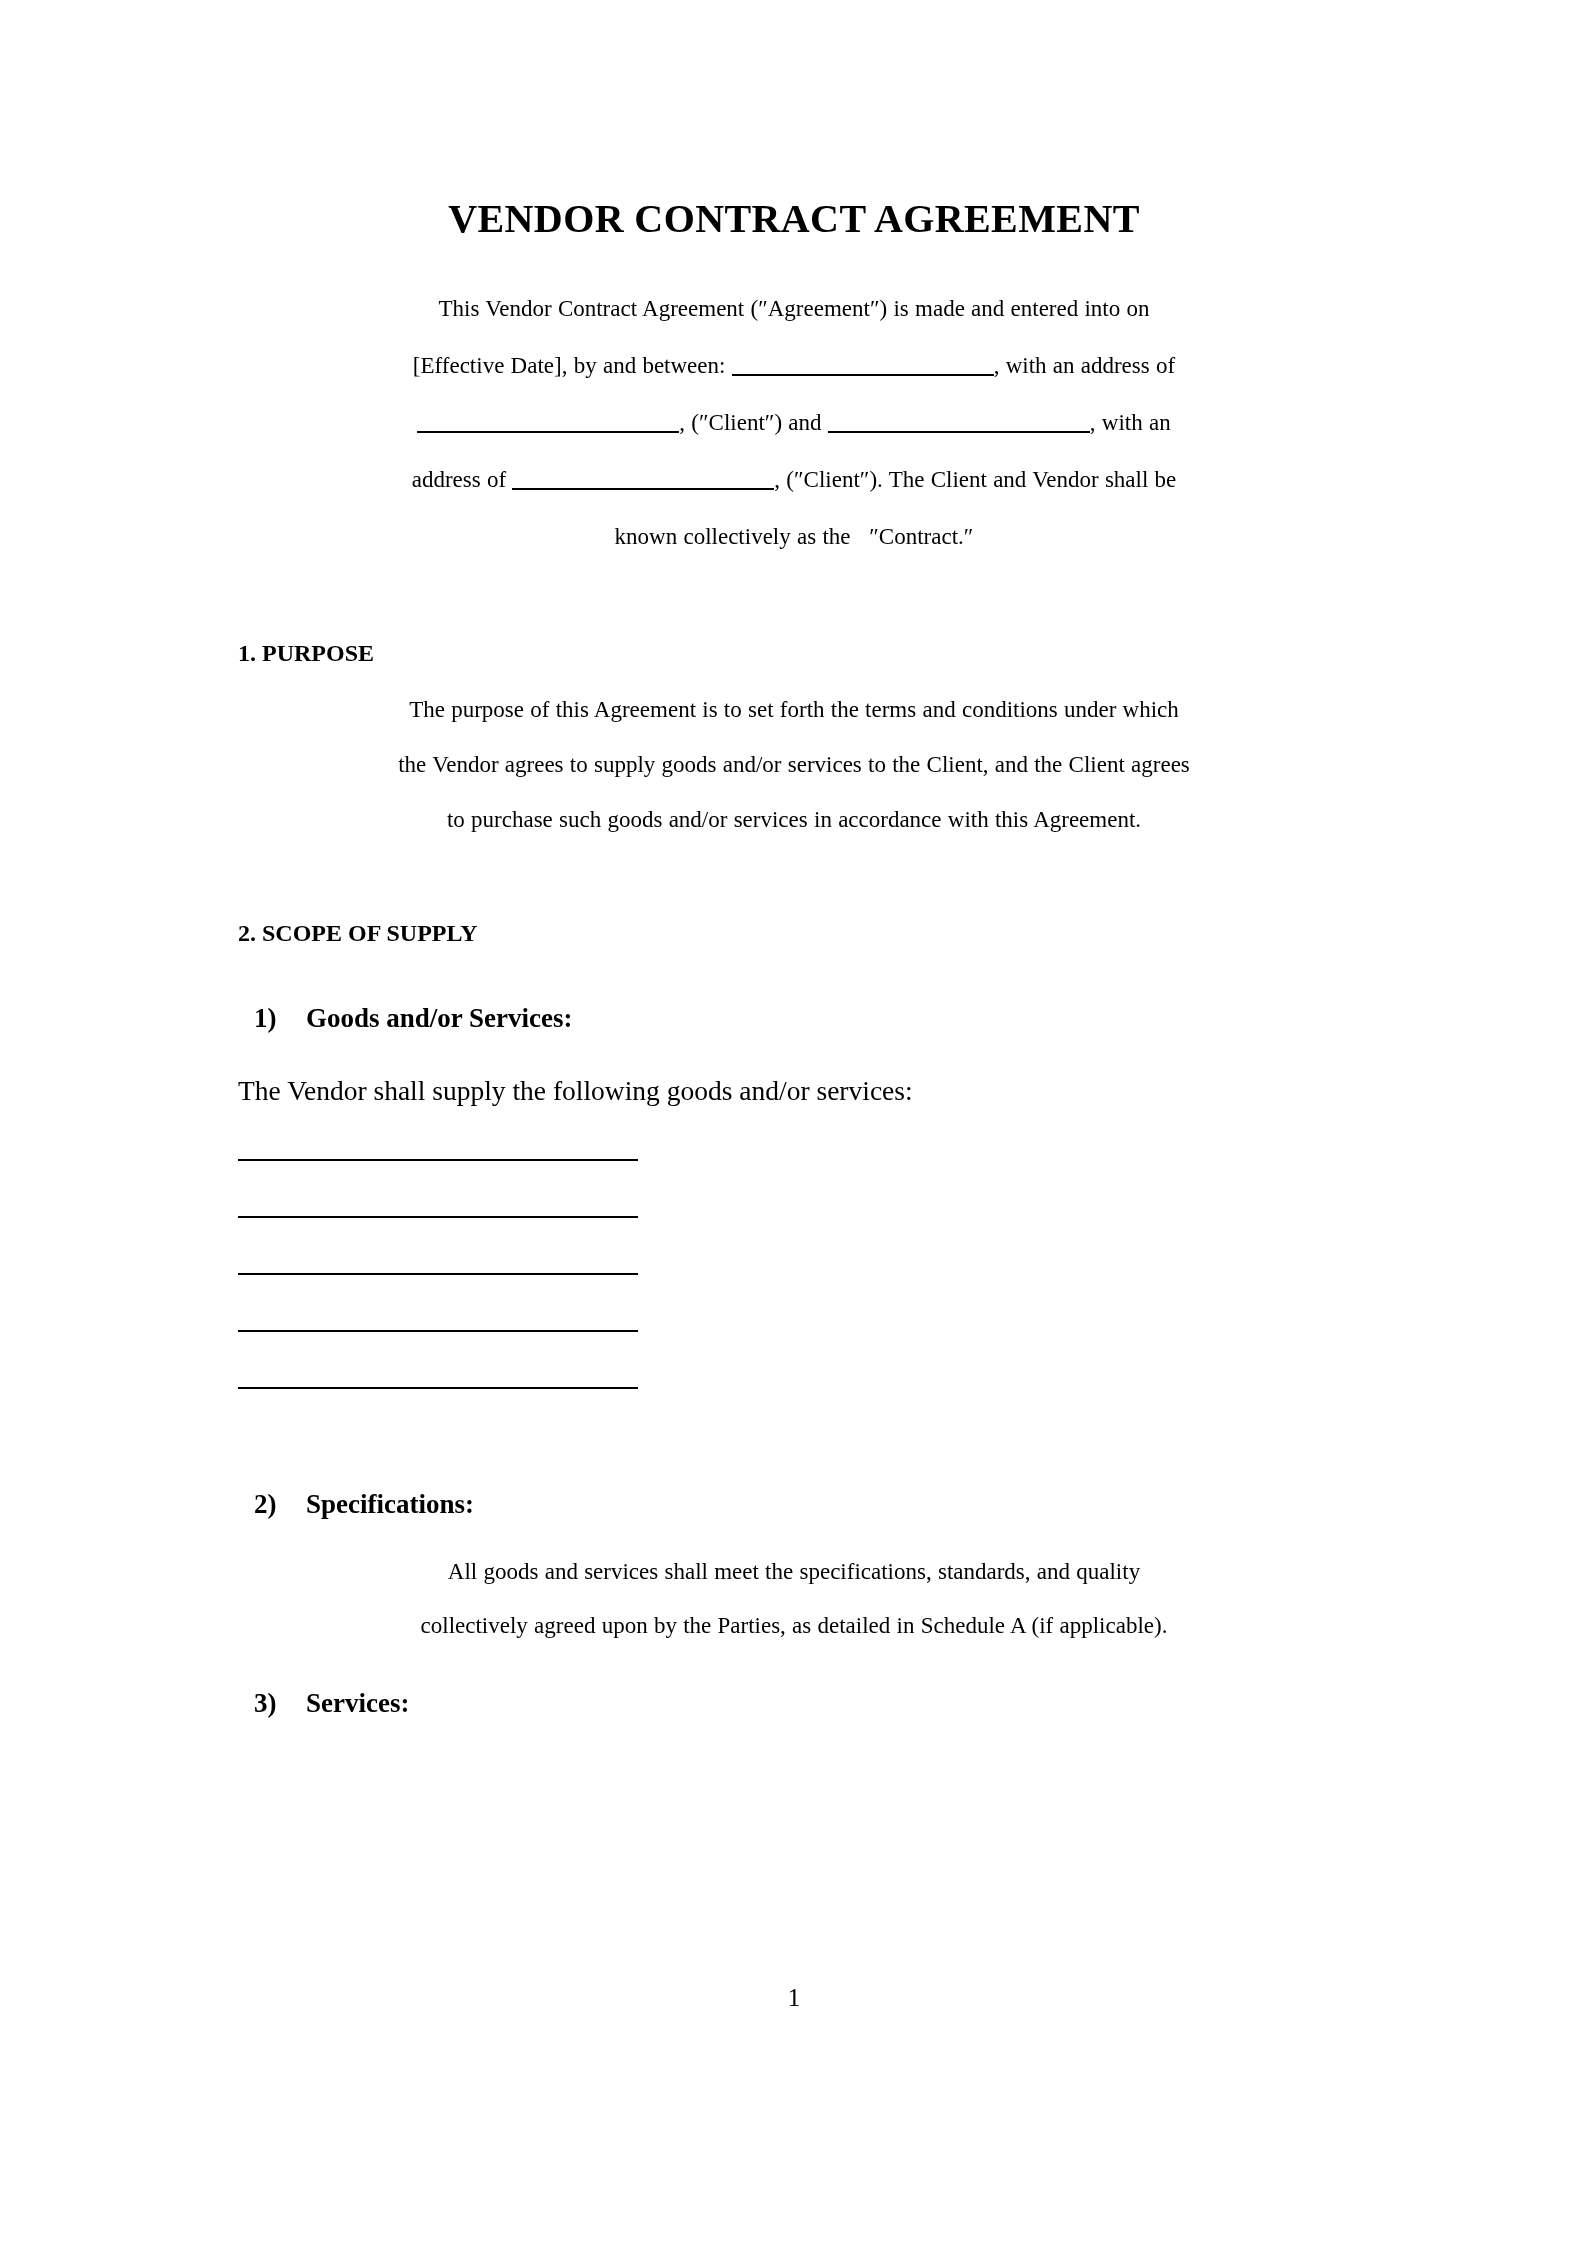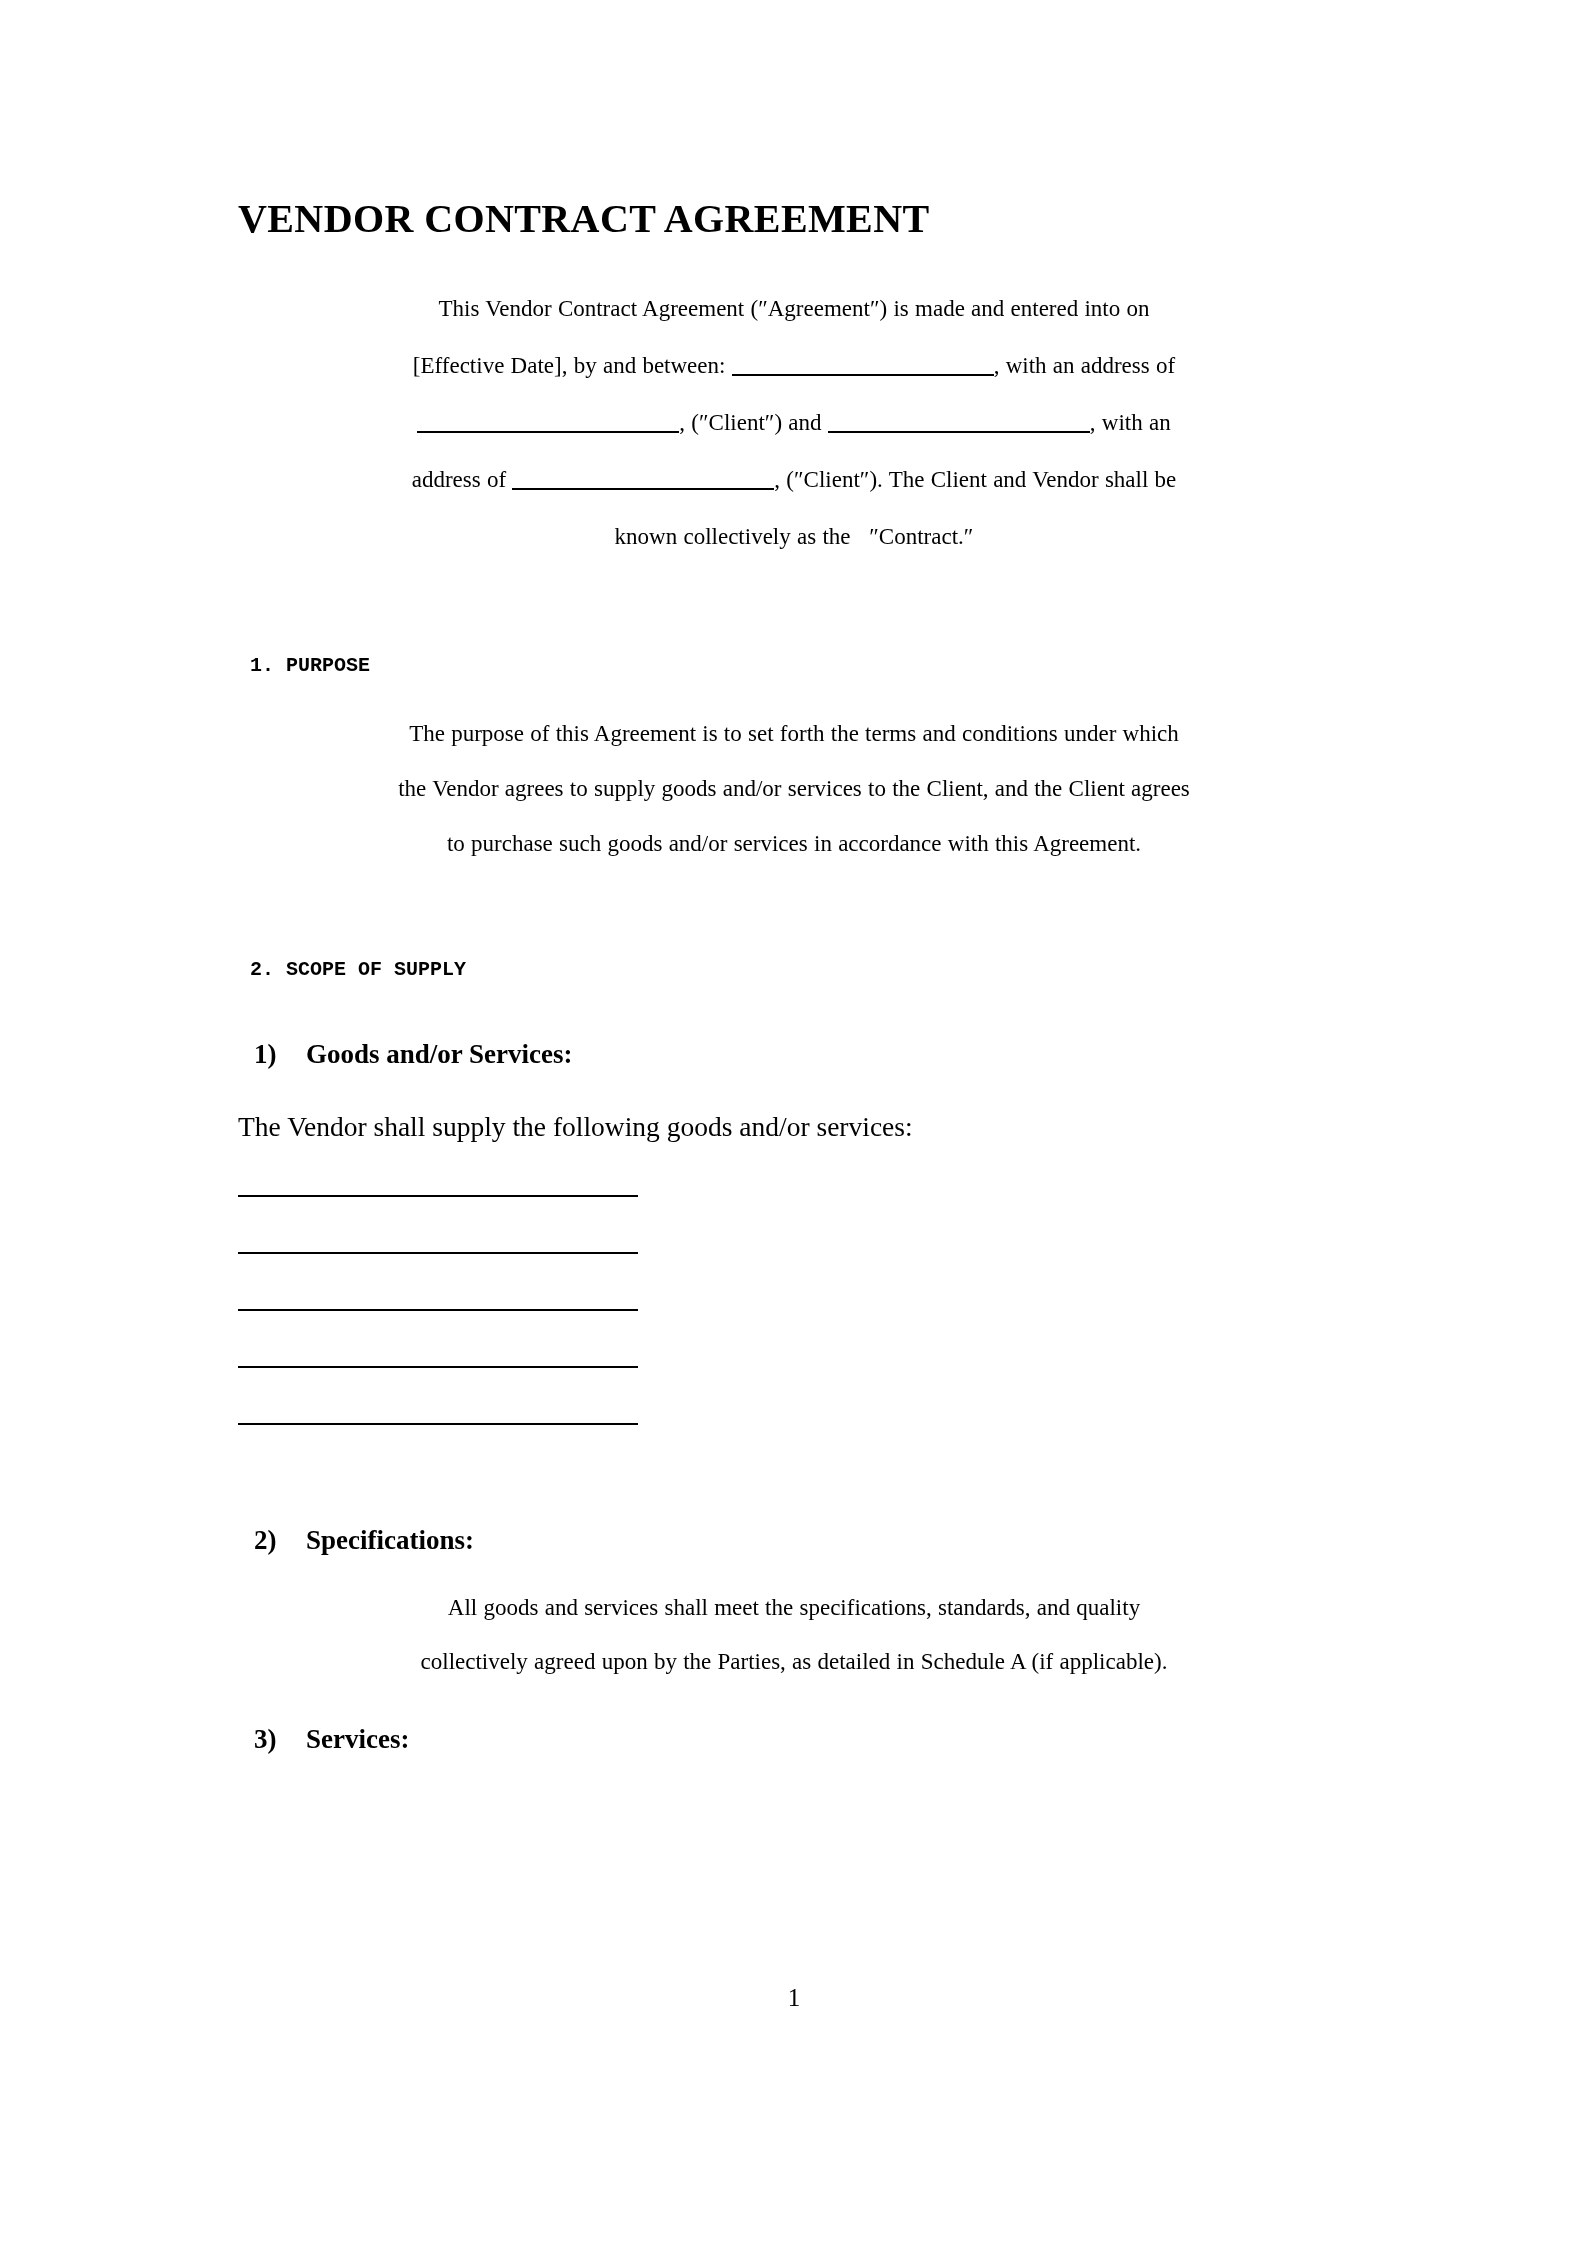--- a/index.html
+++ b/index.html
@@ -25,46 +25,45 @@
     position: absolute;
     left: 238px;
     top: 0;
     width: 1112px;
   }
 
   
   .doc-title {
     font-size: 40px;
     font-weight: bold;
-    text-align: left;
+    text-align: center;
     letter-spacing: 0.4px;
     margin: 0;
     padding-top: 196px;
     line-height: 1.15;
   }
 
   
   .para {
     font-size: 23px;
     line-height: 57px;
     text-align: center;
     margin: 0;
     word-spacing: 0.5px;
   }
   .para.intro {
     padding-top: 38px;
   }
 
   
   .section-heading {
-    font-size: 20px;
+    font-size: 24px;
     font-weight: bold;
     line-height: 45px;
-    margin: 12px;
-    font-family: Liberation Mono, monospace;
+    margin: 0;
   }
   .section-heading.purpose {
     padding-top: 66px;
   }
   .section-heading.scope {
     padding-top: 64px;
   }
 
   .body-block {
     padding-top: 6px;

